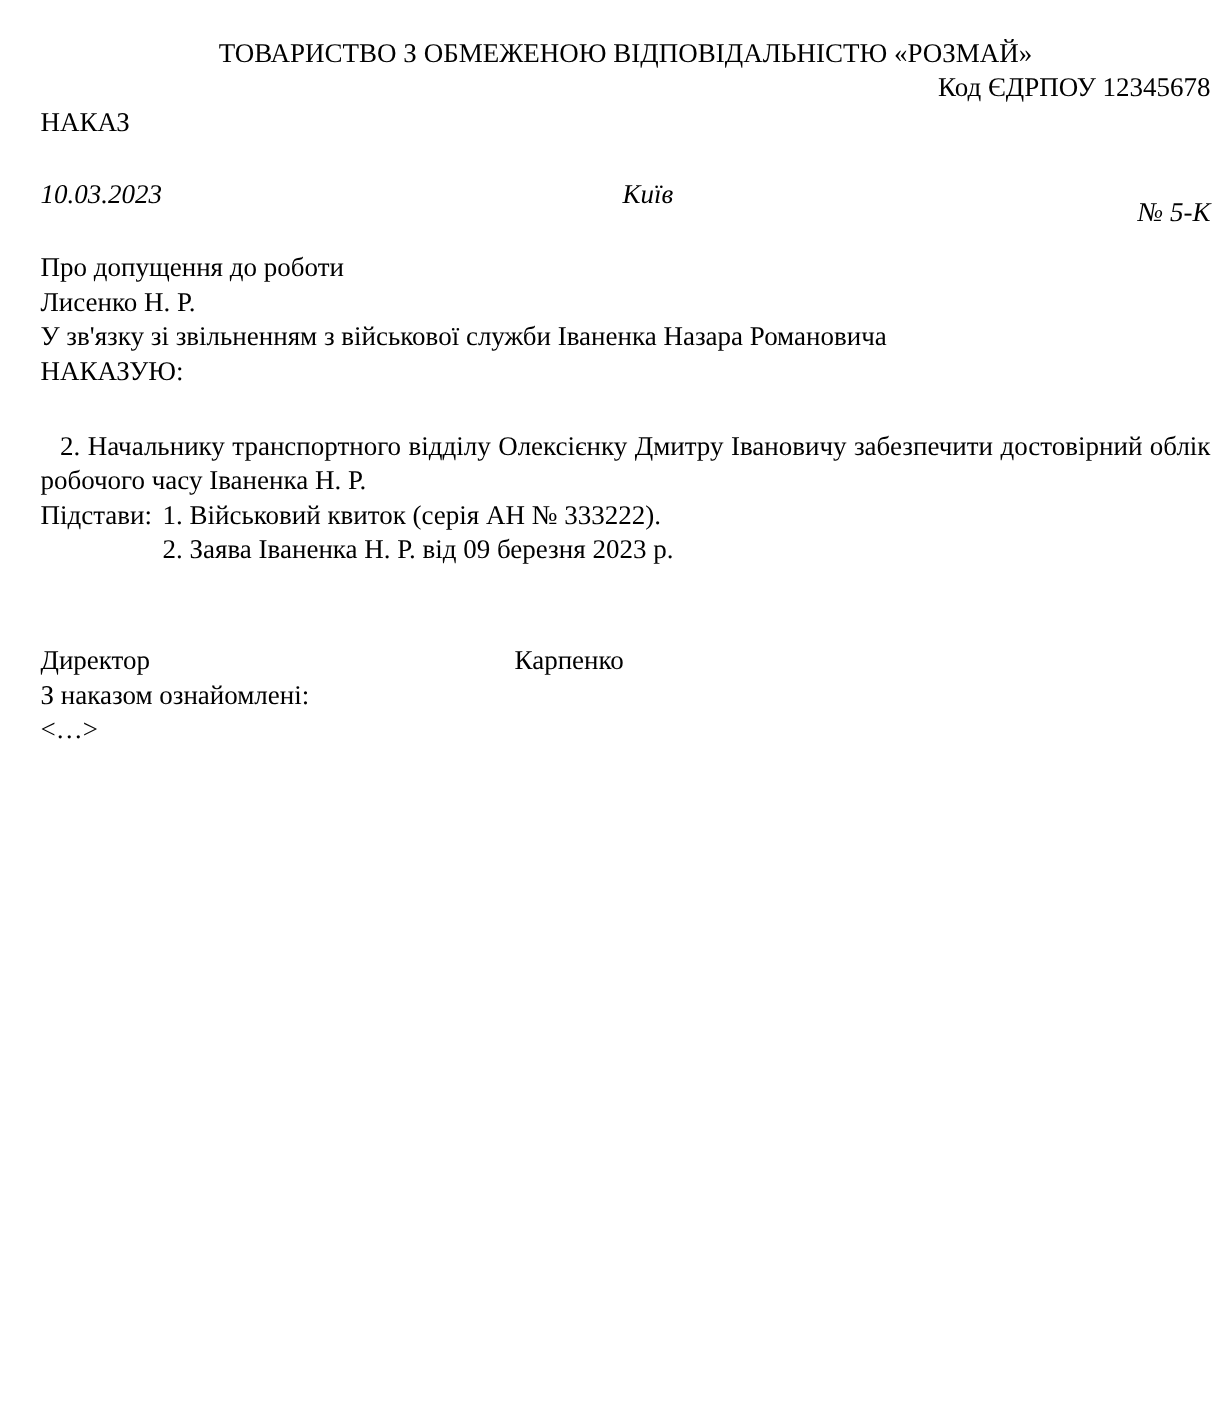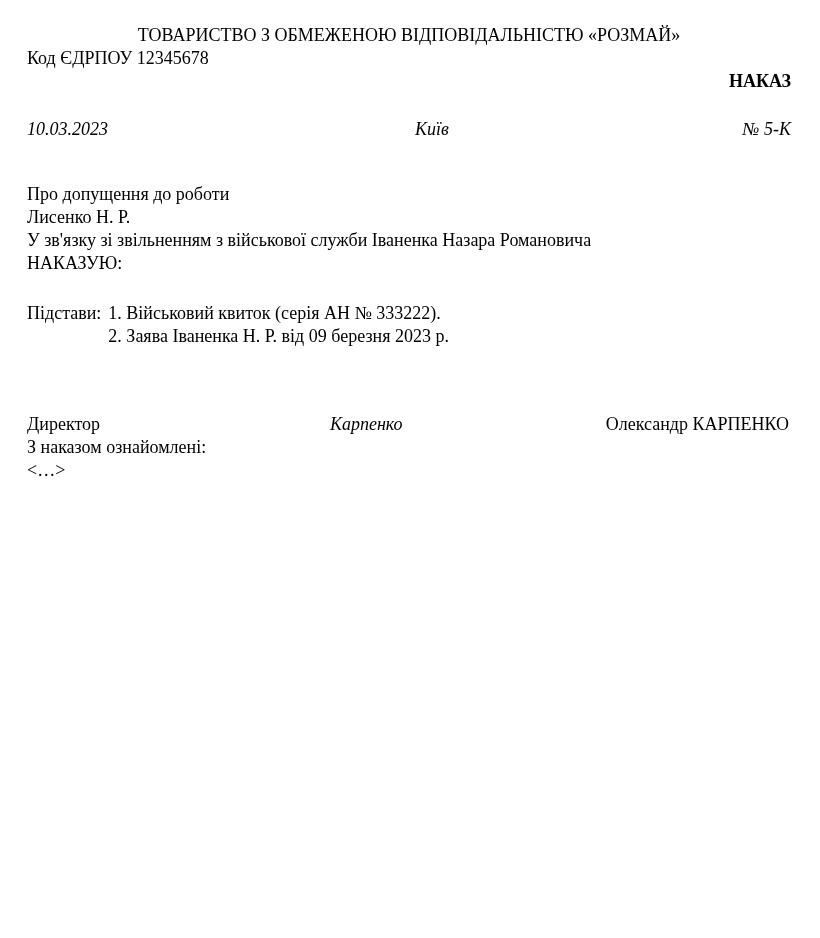--- a/index.html
+++ b/index.html
@@ -6,63 +6,63 @@
   html, body {
     margin: 0;
     padding: 0;
     background: #ffffff;
   }
   .page {
     position: relative;
     width: 820px;
     height: 938px;
     box-sizing: border-box;
-    padding: 24px 29px 0 27px;
+    padding: 24px 13px 0 27px;
     background: #ffffff;
     color: #000000;
     font-family: "Liberation Serif", "DejaVu Serif", serif;
     font-size: 18px;
     line-height: 23px;
     overflow: hidden;
   }
   .page p { margin: 0; padding: 0; }
 
   
   .company-name {
     text-align: center;
     margin-left: 52px;
   }
   .edrpou {
-    text-align: left;
+    text-align: right;
     margin-top: 25px;
   }
   .doc-type {
-    font-weight: bold;
-    text-align: right;
+    font-weight: normal;
+    text-align: left;
     margin-left: 52px;
     margin-top: 24px;
   }
   .date-row {
     position: relative;
     margin-top: 25px;
     height: 23px;
     font-style: italic;
   }
   .date-row .city {
     position: absolute;
     left: 388px;
     top: 0;
   }
   .date-row .number {
     position: absolute;
     right: 0;
-    top: 0;
+    top: 12px;
   }
   .subject {
-    margin-top: 42px;
+    margin-top: 26px;
   }
   .preamble {
     margin-top: 24px;
   }
   .order-verb {
     margin-top: 24px;
   }
   .order-list {
     margin-top: 27px;
   }
@@ -75,28 +75,27 @@
     align-items: flex-start;
   }
   .grounds-label {
     white-space: nowrap;
   }
   .grounds-items {
     margin-left: 7px;
   }
   .signature-row {
     position: relative;
-    margin-top: 65px;
+    margin-top: 51px;
     height: 23px;
   }
   .signature-row .sig-name {
     position: absolute;
-    left: 303px;
+    left: 316px;
     top: 0;
-    font-style: italic;
   }
   .signature-row .full-name {
     position: absolute;
     right: 2px;
     top: 0;
   }
   .ack-label {
     margin-top: 24px;
   }
   .ack-placeholder {
@@ -123,33 +122,33 @@
   <div class="subject">
     <p>Про допущення до роботи</p>
     <p>Лисенко Н. Р.</p>
   </div>
 
   <p class="preamble">У зв'язку зі звільненням з військової служби Іваненка Назара Романовича</p>
 
   <p class="order-verb">НАКАЗУЮ:</p>
 
   <div class="order-list">
+    <p>2. Начальнику транспортного відділу Олексієнку Дмитру Івановичу забезпечити достовірний облік робочого часу Іваненка Н. Р.</p>
   </div>
 
   <div class="grounds">
     <span class="grounds-label">Підстави:</span>
     <div class="grounds-items">
       <p>1. Військовий квиток (серія АН № 333222).</p>
       <p>2. Заява Іваненка Н. Р. від 09 березня 2023 р.</p>
     </div>
   </div>
 
   <div class="signature-row">
     <span class="position-title">Директор</span>
     <span class="sig-name">Карпенко</span>
-    <span class="full-name">Олександр КАРПЕНКО</span>
   </div>
 
   <p class="ack-label">З наказом ознайомлені:</p>
 
   <p class="ack-placeholder">&lt;…&gt;</p>
 
 </div>
 
 </body></html>

